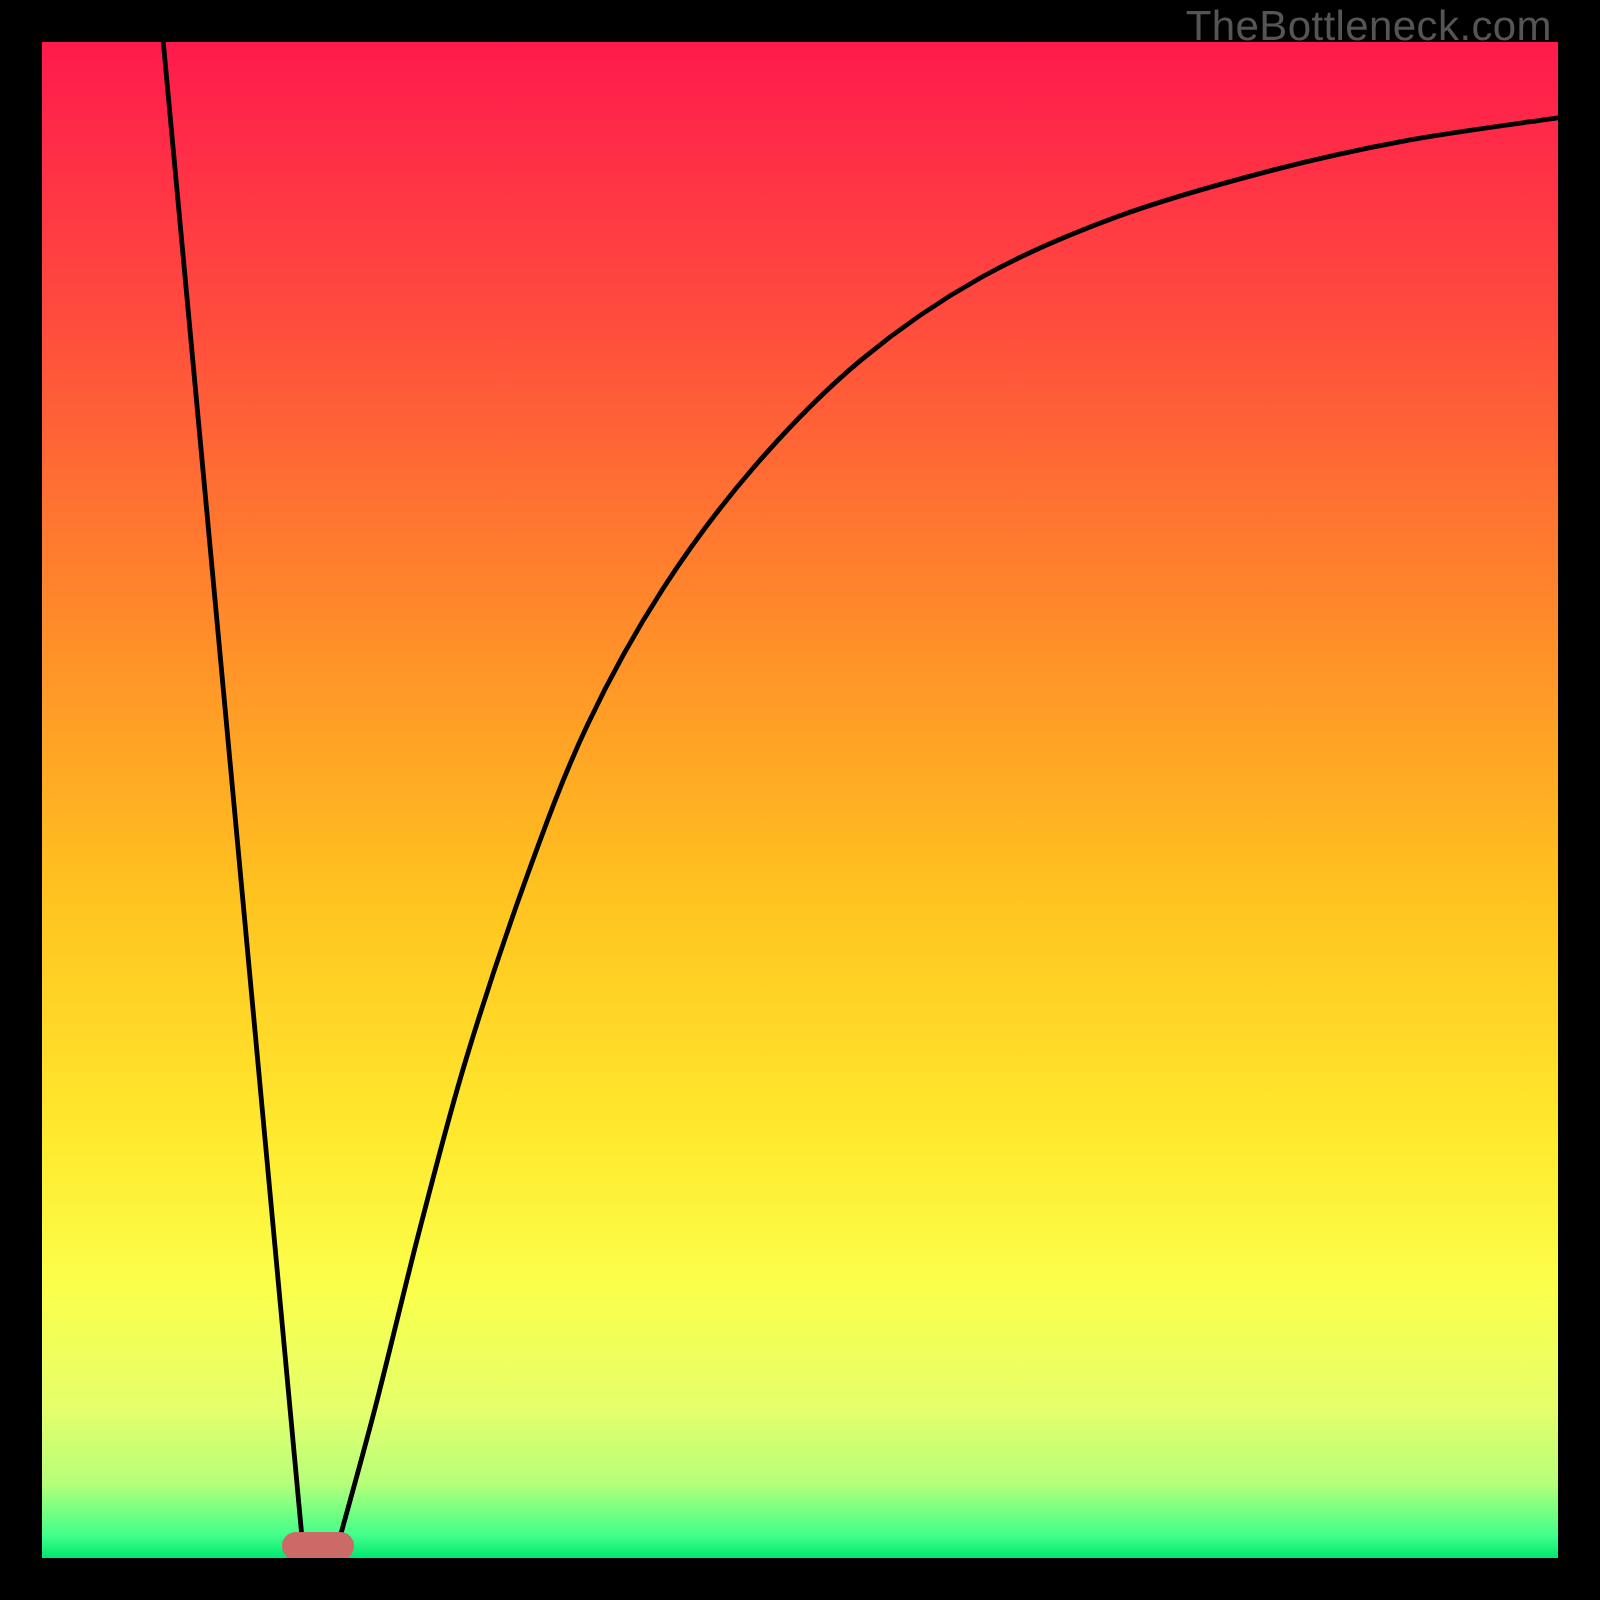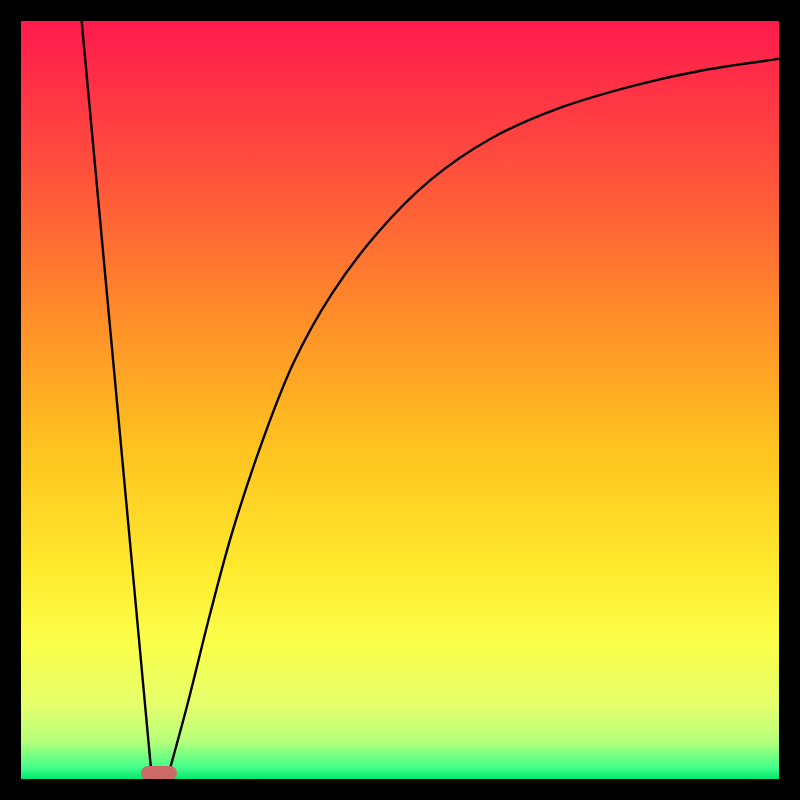--- a/index.html
+++ b/index.html
@@ -46,20 +46,21 @@
     color: #555;
     font-size: 21px;
     font-weight: 400;
     letter-spacing: 0.2px;
   }
 </style>
 </head>
 <body>
 
 <div class="frame">
+  <div class="watermark">TheBottleneck.com</div>
   <div class="plot-area">
     <svg class="gradient" viewBox="0 0 758 758" preserveAspectRatio="none">
       <defs>
         <linearGradient id="bg-grad" x1="0" y1="0" x2="0" y2="1">
             <stop offset="0%" stop-color="#ff1a4d"></stop>
             <stop offset="18%" stop-color="#ff4b3e"></stop>
             <stop offset="38%" stop-color="#ff8a2a"></stop>
             <stop offset="56.00000000000001%" stop-color="#ffc21f"></stop>
             <stop offset="72%" stop-color="#ffe92e"></stop>
             <stop offset="82%" stop-color="#fbff4a"></stop>

